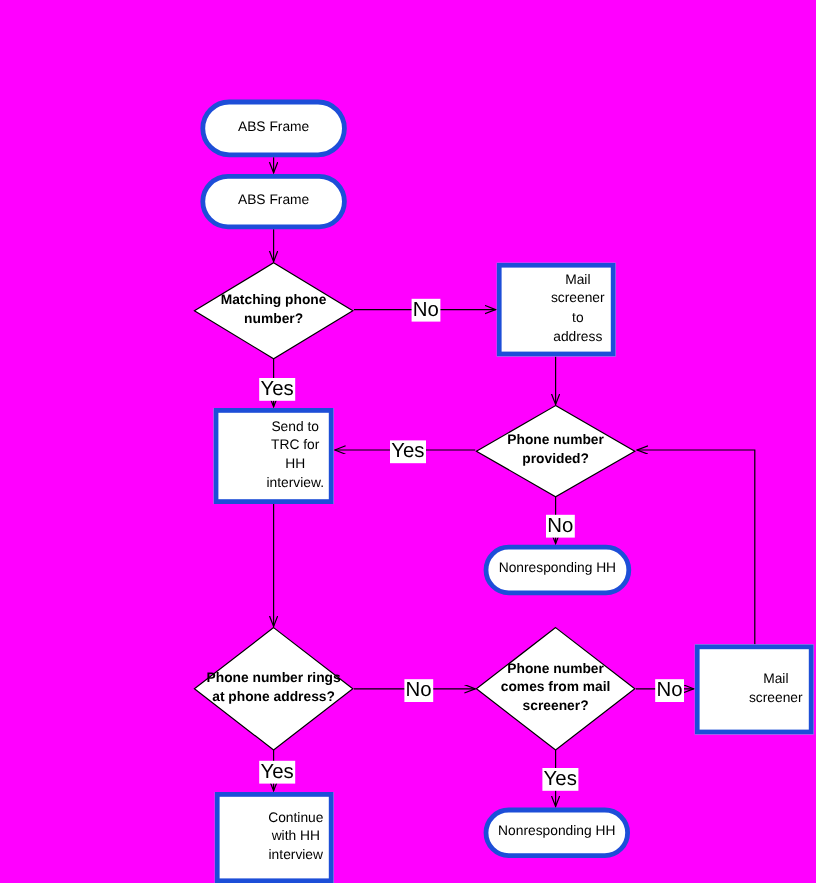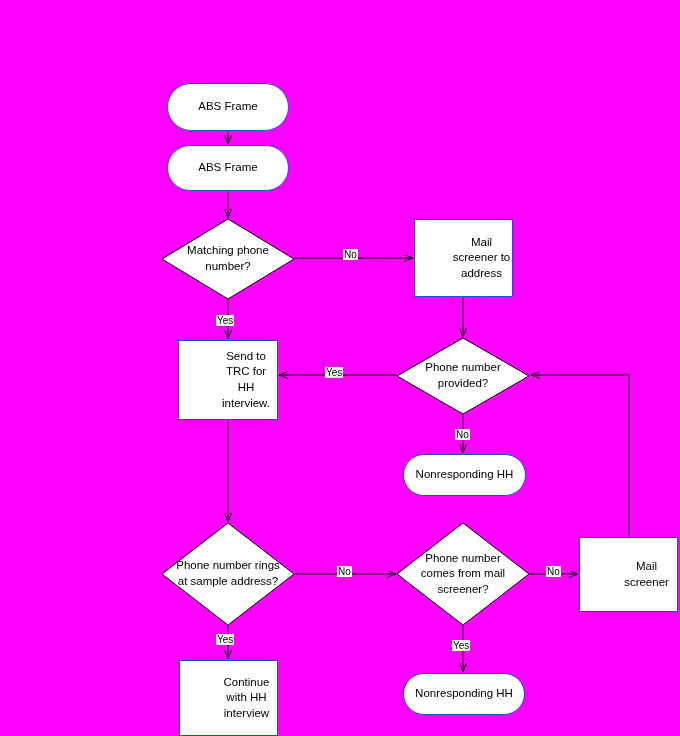--- a/index.html
+++ b/index.html
@@ -8,55 +8,56 @@
     background:#FF00FF;
     font-family:"Liberation Sans", sans-serif;
     overflow:hidden;
   }
   #canvas{position:relative;width:680px;height:736px;}
   svg#wires{position:absolute;left:0;top:0;width:680px;height:736px;}
 
   .node{
     position:absolute;
     background:#FFFFFF;
-    border:1px solid #1d4ed8;
+    border:4px solid #1d4ed8;
     box-sizing:border-box;
     display:flex;
     align-items:center;
     justify-content:center;
     text-align:center;
     font-size:11.5px;
     color:#000000;
     line-height:1.35;
     white-space:pre-line;
     z-index:3;
   }
   .node.terminator{border-radius:60px;}
   .node.process{border-radius:0;padding-left:36px;}
 
   .diamond{
     position:absolute;
     z-index:3;
+    font-weight:bold;
   }
   .diamond .dshape{
     position:absolute;left:0;top:0;width:100%;height:100%;
   }
   .diamond .dlabel{
     position:absolute;left:0;top:0;width:100%;height:100%;
     display:flex;align-items:center;justify-content:center;
     text-align:center;font-size:11.5px;color:#000;line-height:1.35;
     white-space:pre-line;
     pointer-events:none;
   }
 
   .edge-label{
     position:absolute;
     background:#FFFFFF;
     color:#000000;
-    font-size:10px;
+    font-size:17px;
     line-height:1.1;
     padding:0 1px;
     z-index:4;
     white-space:nowrap;
   }
 </style>
 </head>
 <body>
 
 <div id="canvas">
@@ -134,21 +135,21 @@
 provided?</div>
   </div>
 
   <div class="node terminator" style="left:403px;top:454px;width:123px;height:42px;">Nonresponding HH</div>
 
   <div class="diamond" style="left:161px;top:522px;width:134px;height:104px;">
     <svg class="dshape" viewBox="0 0 134 104" preserveAspectRatio="none">
       <polygon points="67,1 133,52 67,103 1,52" fill="#FFFFFF" stroke="#000000" stroke-width="1"></polygon>
     </svg>
     <div class="dlabel">Phone number rings
-at sample address?</div>
+at phone address?</div>
   </div>
 
   <div class="diamond" style="left:396px;top:522px;width:134px;height:104px;">
     <svg class="dshape" viewBox="0 0 134 104" preserveAspectRatio="none">
       <polygon points="67,1 133,52 67,103 1,52" fill="#FFFFFF" stroke="#000000" stroke-width="1"></polygon>
     </svg>
     <div class="dlabel">Phone number
 comes from mail
 screener?</div>
   </div>

